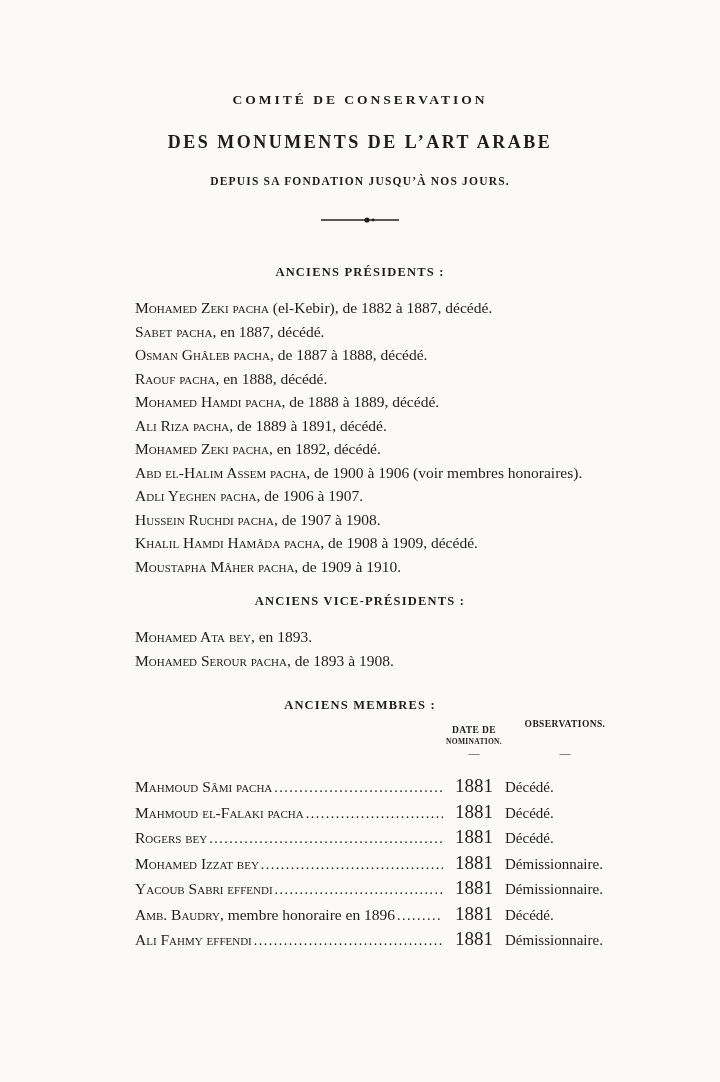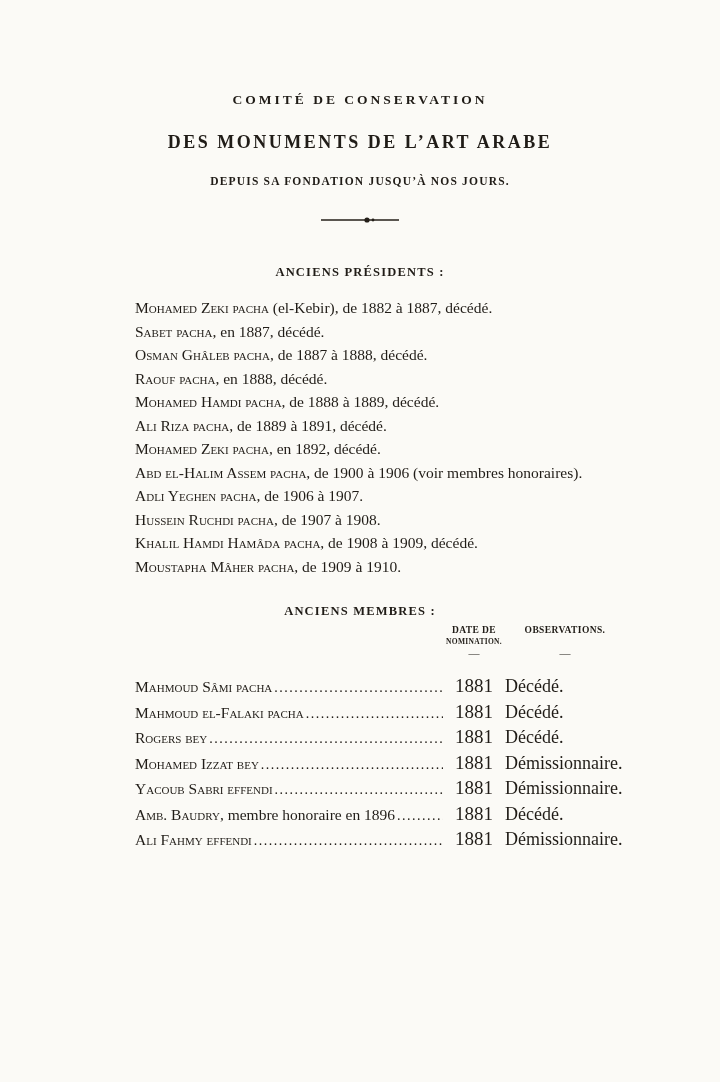--- a/index.html
+++ b/index.html
@@ -55,38 +55,38 @@
   }
   .sc { font-variant: small-caps; margin-left: 40px; }
   
   .thead { display: flex; align-items: flex-end; margin-top: 6px; }
   .thead .spacer { flex: 1 1 auto; }
   .th { display: flex; flex-direction: column; align-items: center; flex: none; }
   .th-date { width: 62px; }
   .th-obs { width: 120px; }
   .thl1 { font-size: 9.5px; font-weight: bold; letter-spacing: 0.4px; }
   .thl2 { font-size: 7.5px; font-weight: bold; letter-spacing: 0.3px; margin-top: 2px; }
-  .th-obs .thl1 { margin-bottom: 11px; }
+  .th-obs .thl1 { margin-bottom: 17px; }
   .dash { font-size: 11px; line-height: 9px; margin-top: 3px; }
   .mrows { margin-top: 16px; }
   .mrow {
     display: flex;
     align-items: baseline;
     font-size: 15.5px;
     line-height: 23.5px;
   }
   .mname { white-space: nowrap; flex: none; }
   .dots { flex: 1 1 auto; overflow: hidden; white-space: nowrap; padding: 0 4px 0 2px; }
   .dots::after {
     content: "....................................................................................";
     font-size: 14px;
     letter-spacing: 1.5px;
   }
   .mdate { width: 62px; flex: none; text-align: center; font-size: 19px; }
-  .mobs { width: 120px; flex: none; font-size: 18px; }
+  .mobs { width: 120px; flex: none; font-size: 15px; }
 </style>
 </head>
 <body>
 
 <div class="page">
 
   <header>
     <div class="t1">COMITÉ DE CONSERVATION</div>
     <div class="t2">DES MONUMENTS DE L’ART ARABE</div>
     <div class="t3">DEPUIS SA FONDATION JUSQU’À NOS JOURS.</div>
@@ -110,20 +110,27 @@
       <p class="entry"><span class="sc">Ali Riza pacha</span><span>, de 1889 à 1891, décédé.</span></p>
       <p class="entry"><span class="sc">Mohamed Zeki pacha</span><span>, en 1892, décédé.</span></p>
       <p class="entry"><span class="sc">Abd el-Halim Assem pacha</span><span>, de 1900 à 1906 (voir membres honoraires).</span></p>
       <p class="entry"><span class="sc">Adli Yeghen pacha</span><span>, de 1906 à 1907.</span></p>
       <p class="entry"><span class="sc">Hussein Ruchdi pacha</span><span>, de 1907 à 1908.</span></p>
       <p class="entry"><span class="sc">Khalil Hamdi Hamâda pacha</span><span>, de 1908 à 1909, décédé.</span></p>
       <p class="entry"><span class="sc">Moustapha Mâher pacha</span><span>, de 1909 à 1910.</span></p>
     </div>
   </section>
 
+  <section>
+    <h2 class="sec sec-vice">ANCIENS VICE-PRÉSIDENTS :</h2>
+    <div class="entries">
+      <p class="entry"><span class="sc">Mohamed Ata bey</span><span>, en 1893.</span></p>
+      <p class="entry"><span class="sc">Mohamed Serour pacha</span><span>, de 1893 à 1908.</span></p>
+    </div>
+  </section>
 
   <section>
     <h2 class="sec sec-members">ANCIENS MEMBRES :</h2>
 
     <div class="thead">
       <span class="spacer"></span>
       <span class="th th-date">
         <span class="thl1">DATE DE</span>
         <span class="thl2">NOMINATION.</span>
         <span class="dash">—</span>

